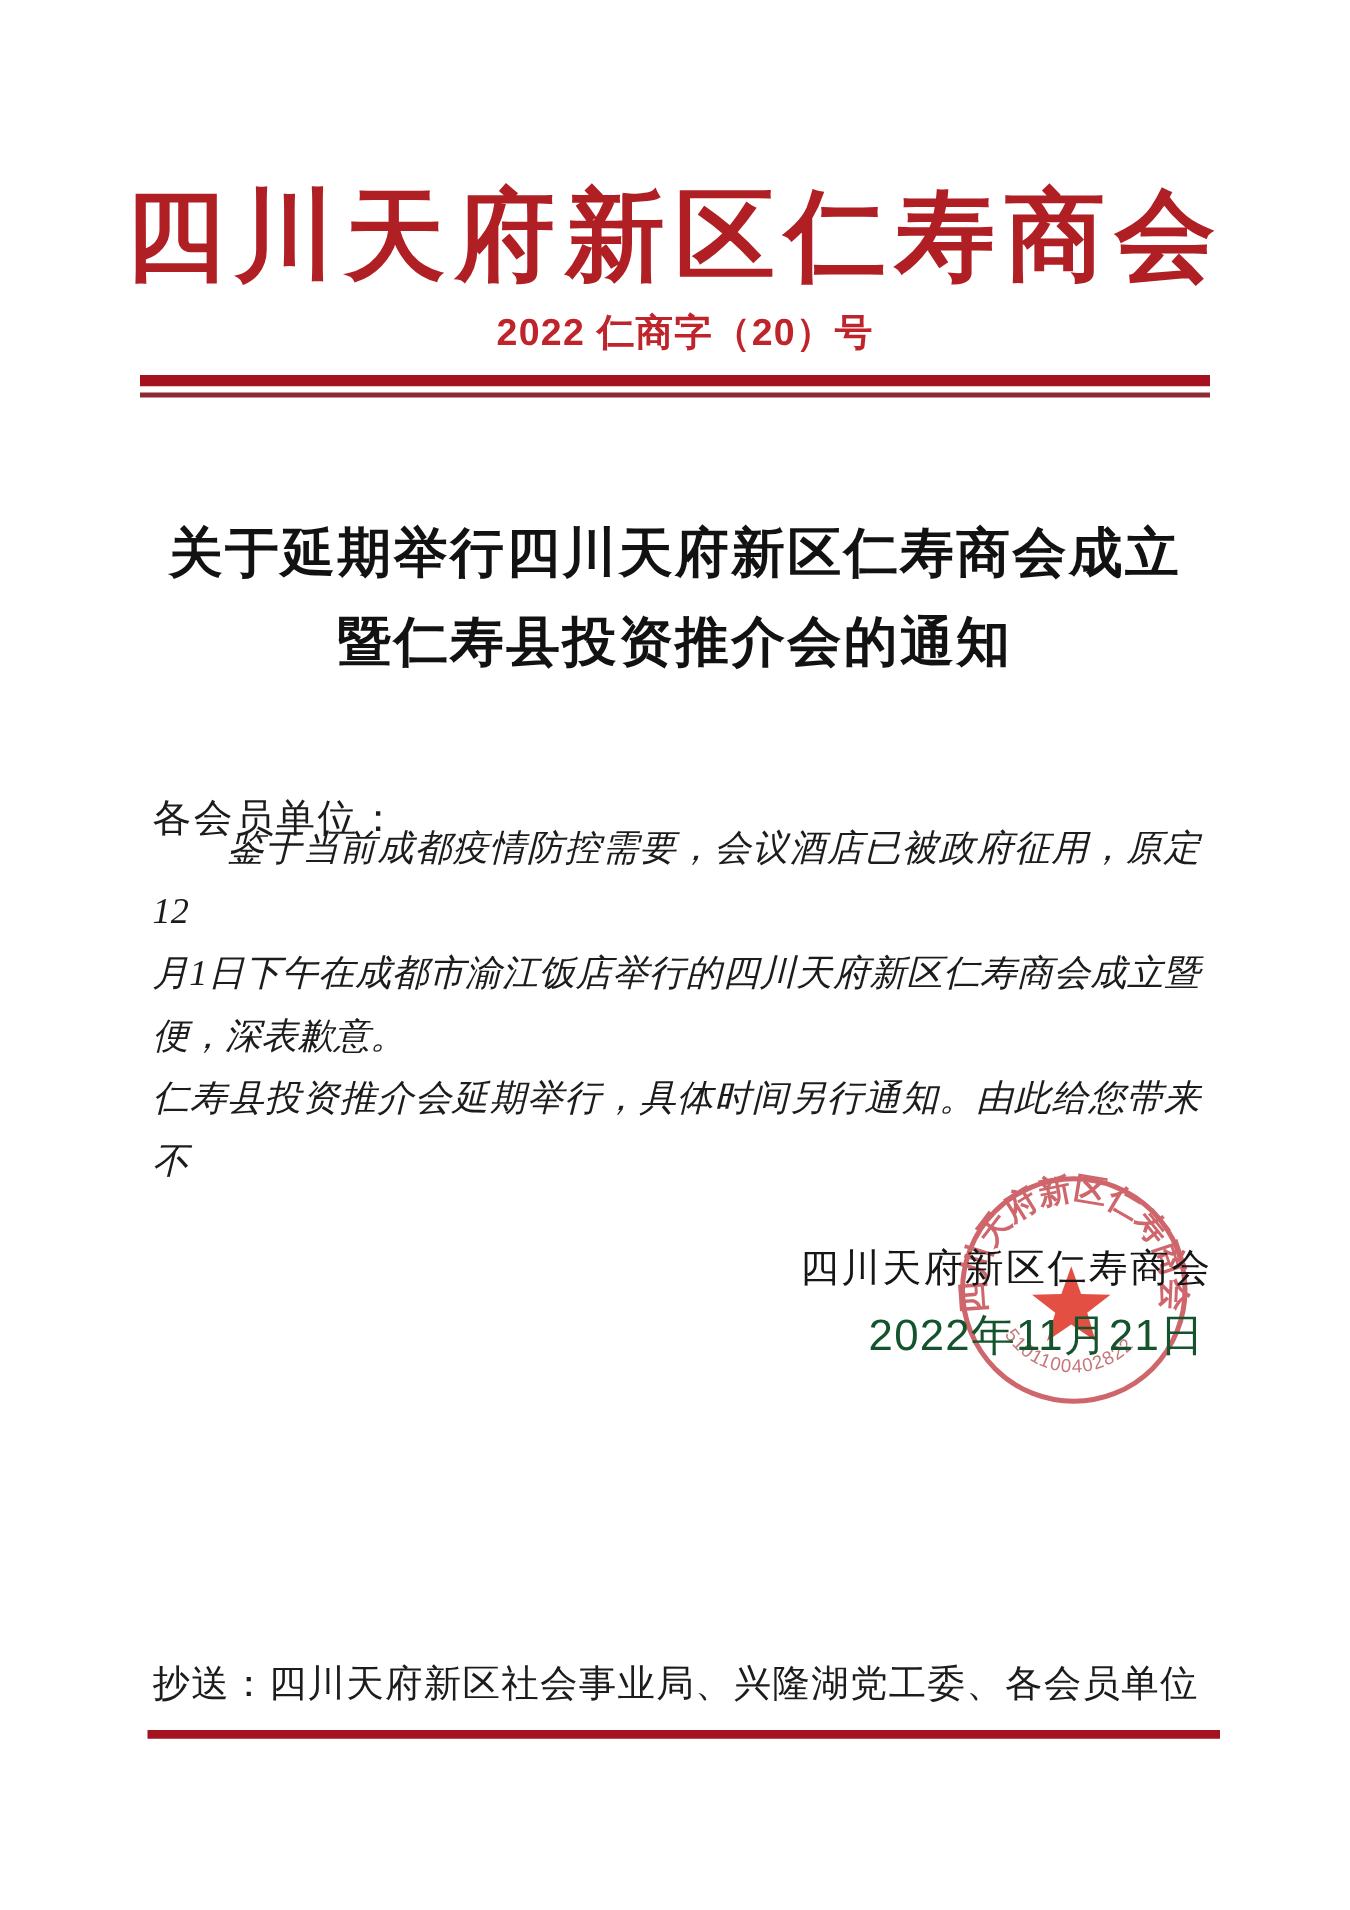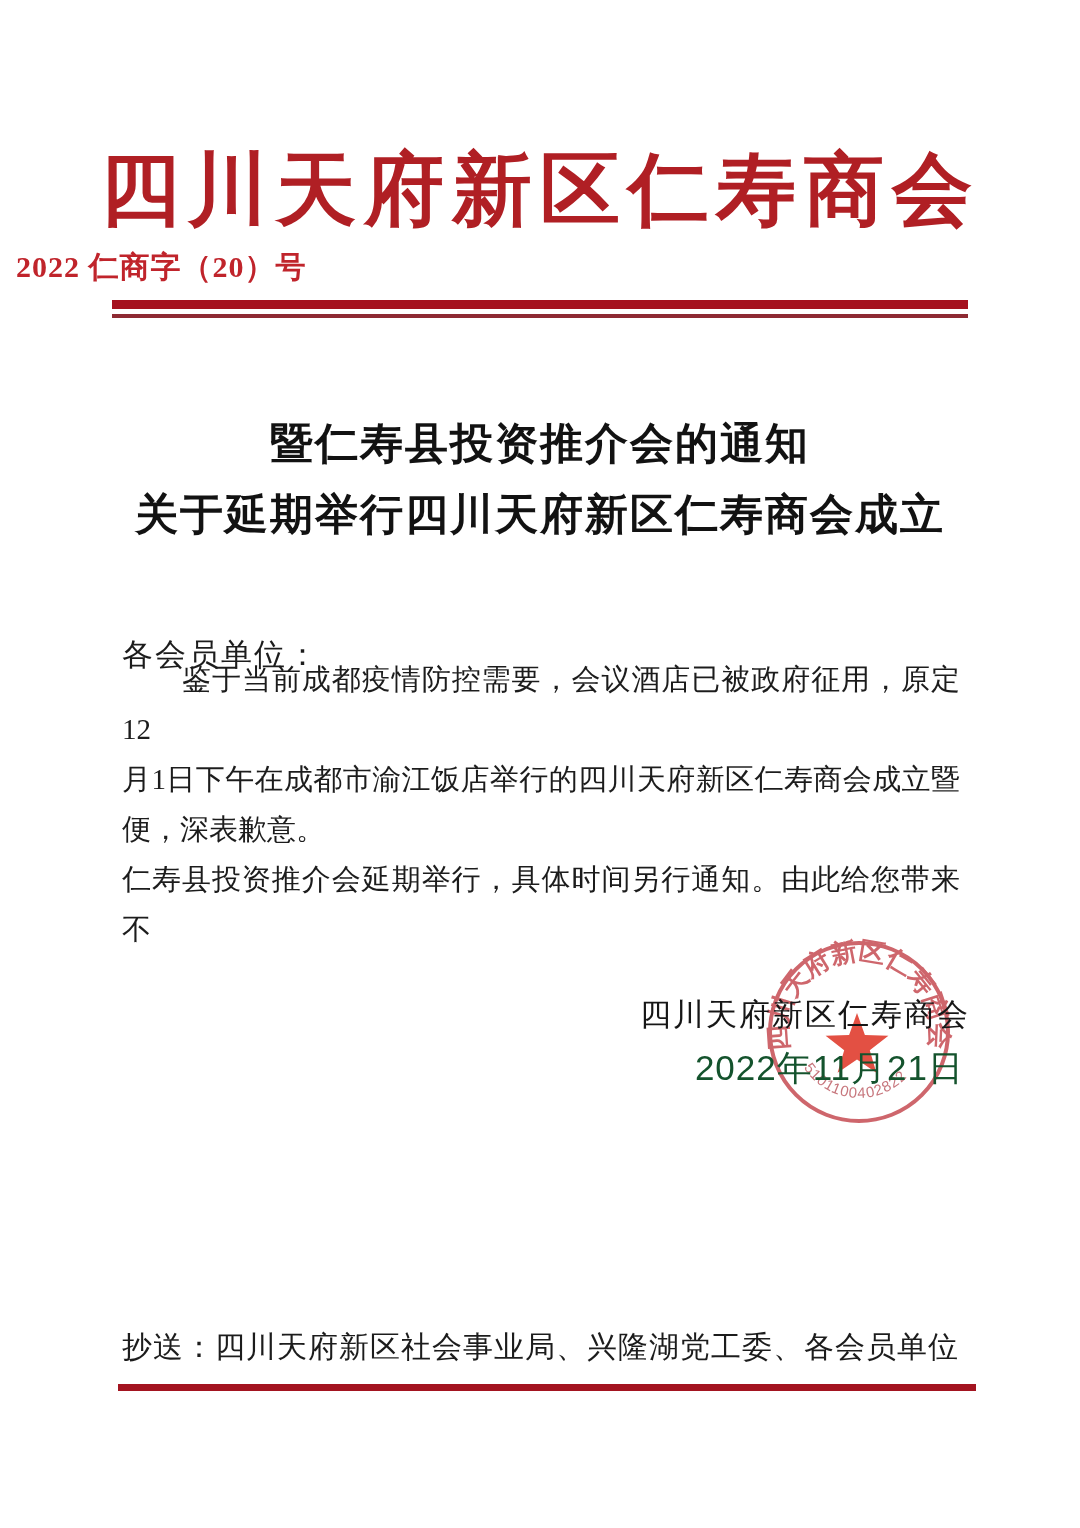--- a/index.html
+++ b/index.html
@@ -17,21 +17,22 @@
     text-align: center;
     font-family: "Liberation Serif", serif;
     font-weight: bold;
     font-size: 80px; line-height: 1.1;
     letter-spacing: 8px;
     color: #b01f24;
     white-space: nowrap;
   }
   .doc-number {
     position: absolute; top: 249px; left: 16px; right: 0;
-    font-family: Liberation Serif, serif;
+    text-align: center;
+    font-family: Liberation Sans, sans-serif;
     font-weight: bold;
     font-size: 30px; line-height: 1.2;
     color: #c0242b;
     letter-spacing: 1px;
   }
   .rule-thick {
     position: absolute; top: 300px; left: 112px; width: 856px; height: 9px;
     background: #a5111e;
   }
   .rule-thin {
@@ -54,21 +55,21 @@
   .salutation {
     position: absolute; top: 602px; left: 122px;
     font-size: 31px; color: #1c1c1c;
     letter-spacing: 2px;
     margin-top: 32px;
   }
   .paragraph {
     position: absolute; top: 654px; left: 122px; width: 838px;
     font-size: 29px; line-height: 50px; color: #1c1c1c;
   }
-  .para-line { width: 100%; }
+  .para-line { width: 100%; font-style: italic; }
   .para-line.fill { text-align: justify; text-align-last: justify; }
   .para-line.indent { text-indent: 60px; }
 
   
   .sig-org {
     position: absolute; top: 994px; right: 110px;
     font-size: 31px; color: #161616;
     letter-spacing: 2px;
     z-index: 3;
   }
@@ -104,22 +105,22 @@
 <body>
 
 <div class="page">
 
   <div class="org-title">四川天府新区仁寿商会</div>
   <div class="doc-number">2022 仁商字（20）号</div>
   <div class="rule-thick"></div>
   <div class="rule-thin"></div>
 
   <div class="notice-title">
+    <div>关于延期举行四川天府新区仁寿商会成立</div>
     <div>暨仁寿县投资推介会的通知</div>
-    <div>关于延期举行四川天府新区仁寿商会成立</div>
   </div>
 
   <div class="salutation">各会员单位：</div>
   <div class="paragraph">
     <div class="para-line fill indent">鉴于当前成都疫情防控需要，会议酒店已被政府征用，原定12</div>
     <div class="para-line fill">月1日下午在成都市渝江饭店举行的四川天府新区仁寿商会成立暨</div>
     <div class="para-line">便，深表歉意。</div>
     <div class="para-line fill">仁寿县投资推介会延期举行，具体时间另行通知。由此给您带来不</div>
   </div>
 

